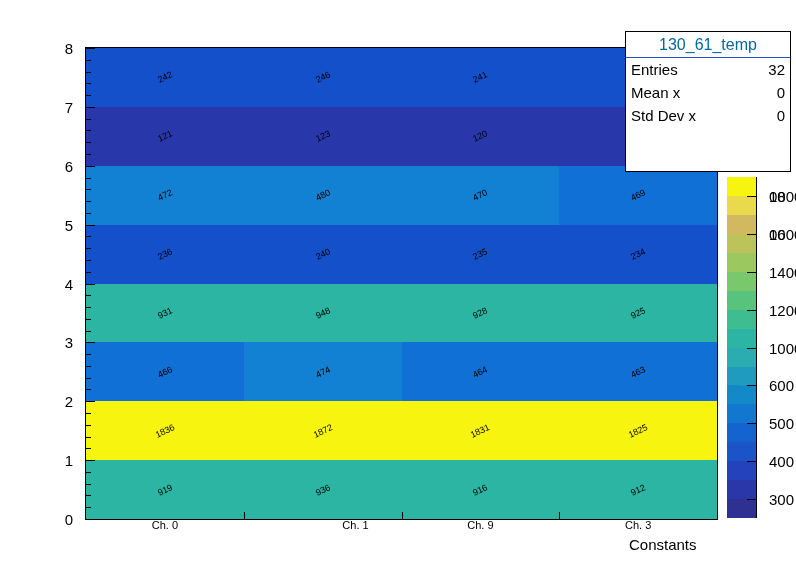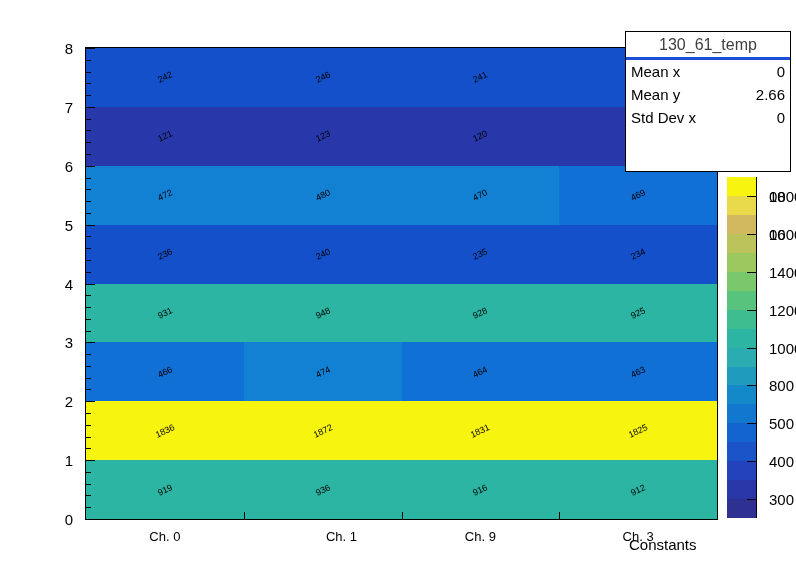--- a/index.html
+++ b/index.html
@@ -46,22 +46,22 @@
   .ytick.minor{width:5px;}
   .ylab{
     position:absolute;right:100%;margin-right:13px;
     font-size:15px;color:#000;
     transform:translateY(-50%);
     text-align:right;white-space:nowrap;
   }
   
   .xdiv{position:absolute;top:100%;width:0;height:7px;border-left:1px solid #000;}
   .xlab{
-    position:absolute;top:100%;margin-top:10px;
-    font-size:13px;color:#000;
+    position:absolute;top:100%;
+    font-size:11px;color:#000;
     transform:translateX(-50%);
     white-space:nowrap;
   }
   #xtitle{
     position:absolute;left:629px;top:536px;
     font-size:15px;color:#000;white-space:nowrap;
   }
 
   
   #palette{
@@ -89,22 +89,22 @@
   
   #stats{
     position:absolute;left:625px;top:31px;
     width:166px;height:141px;
     background:#fff;border:1px solid #000;
     box-sizing:border-box;
     z-index:20;
   }
   #stats-title{
     height:25px;line-height:25px;
-    text-align:center;font-size:16px;color:#404040;
-    border-bottom:3px solid #1d4ed8;
+    text-align:center;font-size:16px;color:#0369a1;
+    border-bottom:1px solid #1d4ed8;
   }
   .statrow{
     display:flex;justify-content:space-between;
     padding:0 5px;
     font-size:15px;color:#000;
     line-height:23px;height:23px;
   }
   .statrow .k{text-align:left;}
   .statrow .v{text-align:right;}
 </style>
@@ -224,21 +224,21 @@
       <div class="ytick major" style="top: 58.875px; right: 100%; margin-right: -9px;"></div>
       <div class="ylab" style="top: 58.875px;">7</div>
       <div class="ytick minor" style="top: 47.1px; right: 100%; margin-right: -5px;"></div>
       <div class="ytick minor" style="top: 35.325px; right: 100%; margin-right: -5px;"></div>
       <div class="ytick minor" style="top: 23.55px; right: 100%; margin-right: -5px;"></div>
       <div class="ytick minor" style="top: 11.775px; right: 100%; margin-right: -5px;"></div>
       <div class="ytick major" style="top: 0px; right: 100%; margin-right: -9px;"></div>
       <div class="ylab" style="top: 0px;">8</div>
       <div class="xlab" style="left: 78.875px;">Ch. 0</div>
       <div class="xdiv" style="left: 157.75px; top: 100%; margin-top: -7px;"></div>
-      <div class="xlab" style="left: 238px; padding-left: 35px;">Ch. 1</div>
+      <div class="xlab" style="left: 252px; padding-left: 35px;">Ch. 1</div>
       <div class="xdiv" style="left: 315.5px; top: 100%; margin-top: -7px;"></div>
       <div class="xlab" style="left: 394.375px;">Ch. 9</div>
       <div class="xdiv" style="left: 473.25px; top: 100%; margin-top: -7px;"></div>
       <div class="xlab" style="left: 552.125px;">Ch. 3</div>
     </div>
 
   <div id="xtitle">Constants</div>
 
   <div id="palette">
       <div class="swatch" style="top: 322.056px; height: 19px; background: rgb(46, 49, 146);"></div>
@@ -259,44 +259,44 @@
       <div class="swatch" style="top: 37.8889px; height: 19px; background: rgb(210, 184, 94);"></div>
       <div class="swatch" style="top: 18.9444px; height: 19px; background: rgb(232, 218, 74);"></div>
       <div class="swatch" style="top: 0px; height: 19px; background: rgb(247, 244, 16);"></div>
       <div class="ztick" style="top: 322.056px; left: auto; right: 0px;"></div>
       <div class="zlab" style="top: 322.056px;">300</div>
       <div class="ztick" style="top: 284.167px; left: auto; right: 0px;"></div>
       <div class="zlab" style="top: 284.167px;">400</div>
       <div class="ztick" style="top: 246.278px; left: auto; right: 0px;"></div>
       <div class="zlab" style="top: 246.278px;">500</div>
       <div class="ztick" style="top: 208.389px; left: auto; right: 0px;"></div>
-      <div class="zlab" style="top: 208.389px;">800</div>
+      <div class="zlab" style="top: 208.389px;">600</div>
       <div class="ztick" style="top: 170.5px; left: auto; right: 0px;"></div>
       <div class="zlab" style="top: 170.5px;">1000</div>
       <div class="ztick" style="top: 132.611px; left: auto; right: 0px;"></div>
       <div class="zlab" style="top: 132.611px;">1200</div>
       <div class="ztick" style="top: 94.7222px; left: auto; right: 0px;"></div>
       <div class="zlab" style="top: 94.7222px;">1400</div>
       <div class="ztick" style="top: 56.8333px; left: auto; right: 0px;"></div>
       <div class="zlab" style="top: 56.8333px;">1600</div>
       <div class="ztick" style="top: 18.9444px; left: auto; right: 0px;"></div>
       <div class="zlab" style="top: 18.9444px;">1800</div>
     </div>
   <div id="paxis"></div>
 
   <div id="stats">
     <div id="stats-title">130_61_temp</div>
     <div id="stats-rows">
         <div class="statrow">
+          <span class="k">Entries</span>
+          <span class="v">32</span>
+        </div>
+        <div class="statrow">
           <span class="k">Mean x</span>
           <span class="v">0</span>
-        </div>
-        <div class="statrow">
-          <span class="k">Mean y</span>
-          <span class="v">2.66</span>
         </div>
         <div class="statrow">
           <span class="k">Std Dev x</span>
           <span class="v">0</span>
         </div>
       </div>
   </div>
 
 <div class="zlab-clipped" style="top: 195.944px;">00</div>
     <div class="zlab-clipped" style="top: 233.833px;">00</div>

